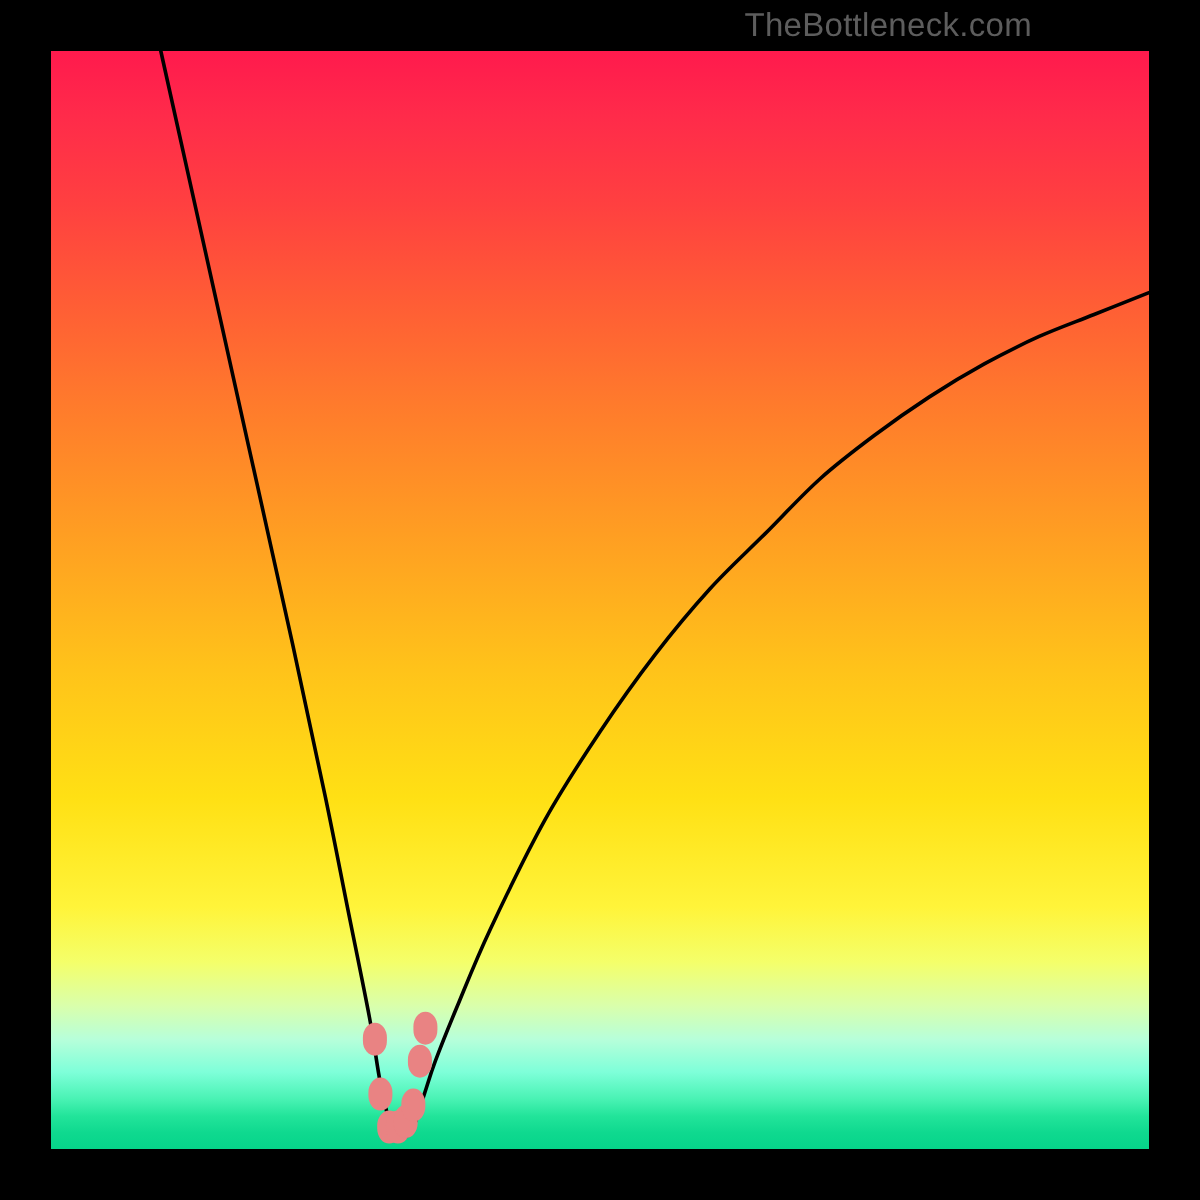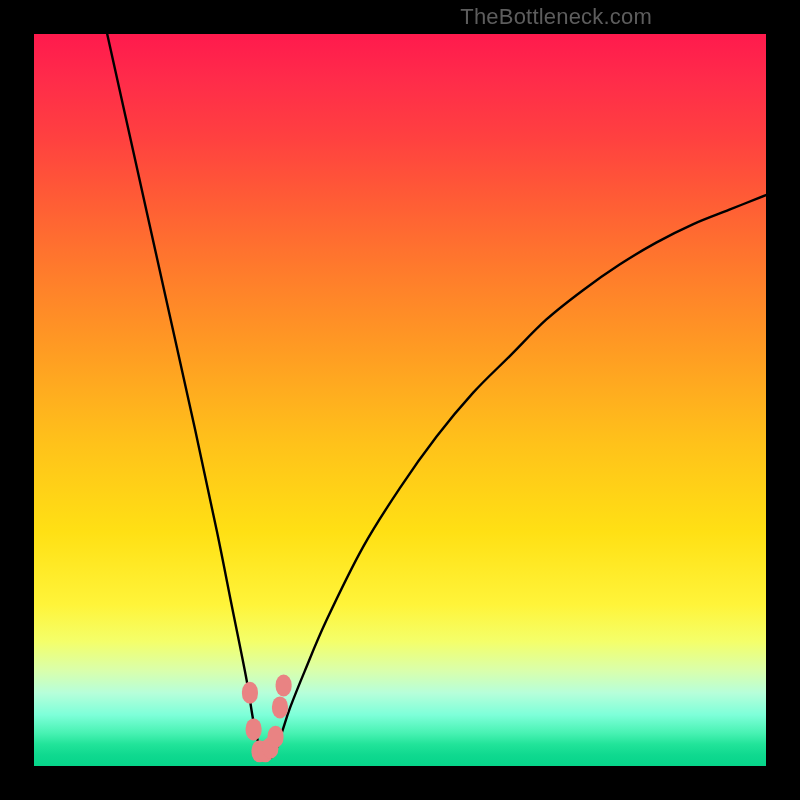--- a/index.html
+++ b/index.html
@@ -11,20 +11,21 @@
     overflow: hidden;
     font-family: Arial, Helvetica, sans-serif;
   }
   .frame {
     position: absolute;
     top: 0;
     left: 0;
     width: 660px;
     height: 800px;
     background: #000;
+    padding-left: 36px;
   }
   .plot {
     position: absolute;
     left: 34px;
     top: 34px;
     width: 732px;
     height: 732px;
     
     background: linear-gradient(to bottom,
       #ff1a4d 0%,

